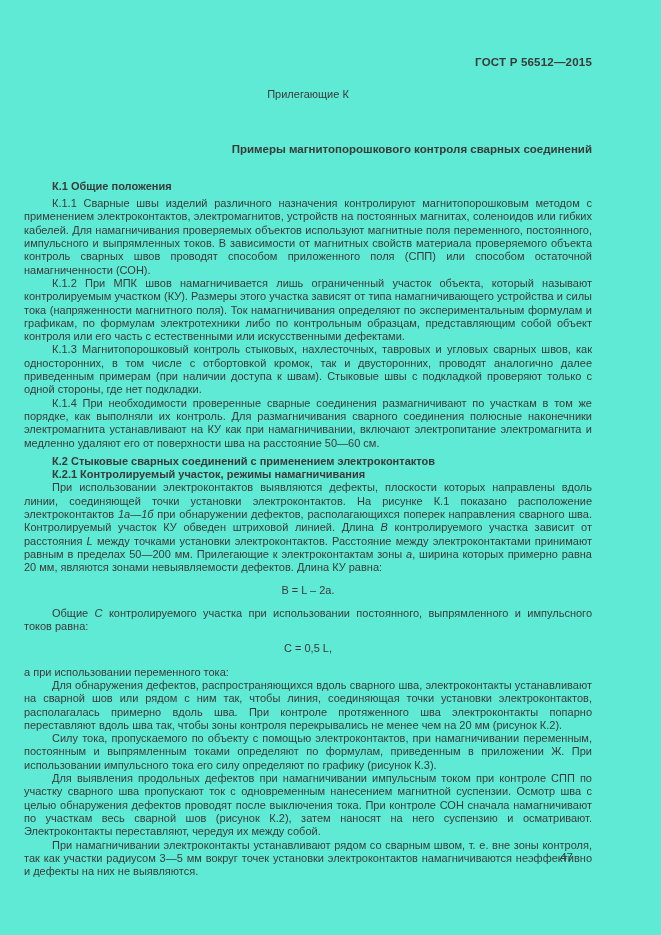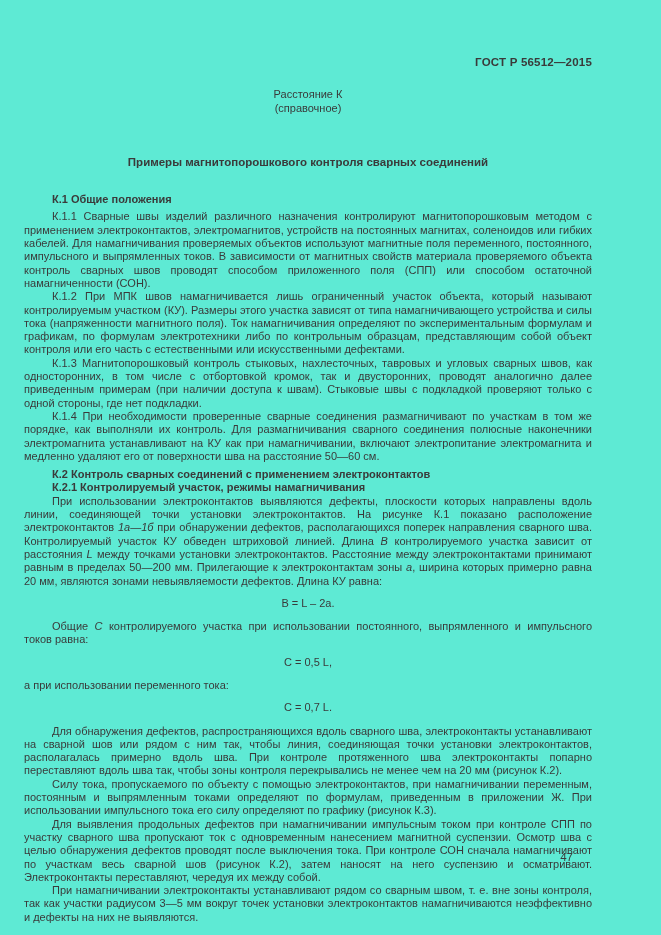--- a/index.html
+++ b/index.html
@@ -26,21 +26,21 @@
     text-align: right;
     font-weight: bold;
     font-size: 11.5px;
     letter-spacing: 0.2px;
     margin-bottom: 19px;
   }
   .annex { text-align: center; }
   .doc-title {
     font-size: 11.5px;
     font-weight: bold;
-    text-align: center;
+    text-align: right;
     margin: 41px 0 24px 0;
   }
   .heading {
     font-weight: bold;
     margin: 0;
     text-indent: 28px;
   }
   .heading.gap-top { margin-top: 5px; }
   .heading.gap-bottom { margin-bottom: 4px; }
   p.para {
@@ -63,45 +63,43 @@
   }
 </style>
 </head>
 <body>
 
 <div class="page">
   <div class="content">
 
     <div class="doc-header">ГОСТ Р 56512—2015</div>
 
-    <div class="annex">Расстояние К</div>
-    <div class="annex">(справочное)</div>
+    <div class="annex">Прилегающие К</div>
 
     <div class="doc-title">Примеры магнитопорошкового контроля сварных соединений</div>
 
     <div class="heading gap-bottom">К.1 Общие положения</div>
     <p class="para">К.1.1 Сварные швы изделий различного назначения контролируют магнитопорошковым методом с применением электроконтактов, электромагнитов, устройств на постоянных магнитах, соленоидов или гибких кабелей. Для намагничивания проверяемых объектов используют магнитные поля переменного, постоянного, импульсного и выпрямленных токов. В зависимости от магнитных свойств материала проверяемого объекта контроль сварных швов проводят способом приложенного поля (СПП) или способом остаточной намагниченности (СОН).</p>
     <p class="para">К.1.2 При МПК швов намагничивается лишь ограниченный участок объекта, который называют контролируемым участком (КУ). Размеры этого участка зависят от типа намагничивающего устройства и силы тока (напряженности магнитного поля). Ток намагничивания определяют по экспериментальным формулам и графикам, по формулам электротехники либо по контрольным образцам, представляющим собой объект контроля или его часть с естественными или искусственными дефектами.</p>
     <p class="para">К.1.3 Магнитопорошковый контроль стыковых, нахлесточных, тавровых и угловых сварных швов, как односторонних, в том числе с отбортовкой кромок, так и двусторонних, проводят аналогично далее приведенным примерам (при наличии доступа к швам). Стыковые швы с подкладкой проверяют только с одной стороны, где нет подкладки.</p>
     <p class="para">К.1.4 При необходимости проверенные сварные соединения размагничивают по участкам в том же порядке, как выполняли их контроль. Для размагничивания сварного соединения полюсные наконечники электромагнита устанавливают на КУ как при намагничивании, включают электропитание электромагнита и медленно удаляют его от поверхности шва на расстояние 50—60 см.</p>
 
-    <div class="heading gap-top">К.2 Контроль сварных соединений с применением электроконтактов</div>
+    <div class="heading gap-top">К.2 Стыковые сварных соединений с применением электроконтактов</div>
     <div class="heading">К.2.1 Контролируемый участок, режимы намагничивания</div>
 
     <p class="para"><span>При использовании электроконтактов выявляются дефекты, плоскости которых направлены вдоль линии, соединяющей точки установки электроконтактов. На рисунке К.1 показано расположение электроконтактов </span><span class="it">1а—1б</span><span> при обнаружении дефектов, располагающихся поперек направления сварного шва. Контролируемый участок КУ обведен штриховой линией. Длина </span><span class="it">В</span><span> контролируемого участка зависит от расстояния </span><span class="it">L</span><span> между точками установки электроконтактов. Расстояние между электроконтактами принимают равным в пределах 50—200 мм. Прилегающие к электроконтактам зоны </span><span class="it">а</span><span>, ширина которых примерно равна 20 мм, являются зонами невыявляемости дефектов. Длина КУ равна:</span></p>
 
     <div class="formula">В = L – 2а.</div>
 
     <p class="para"><span>Общие </span><span class="it">С</span><span> контролируемого участка при использовании постоянного, выпрямленного и импульсного токов равна:</span></p>
 
     <div class="formula">С = 0,5 L,</div>
 
     <p class="para noindent">а при использовании переменного тока:</p>
 
-    <div class="formula">С = 0,7 L.</div>
 
     <p class="para">Для обнаружения дефектов, распространяющихся вдоль сварного шва, электроконтакты устанавливают на сварной шов или рядом с ним так, чтобы линия, соединяющая точки установки электроконтактов, располагалась примерно вдоль шва. При контроле протяженного шва электроконтакты попарно переставляют вдоль шва так, чтобы зоны контроля перекрывались не менее чем на 20 мм (рисунок К.2).</p>
     <p class="para">Силу тока, пропускаемого по объекту с помощью электроконтактов, при намагничивании переменным, постоянным и выпрямленным токами определяют по формулам, приведенным в приложении Ж. При использовании импульсного тока его силу определяют по графику (рисунок К.3).</p>
 
     <p class="para">Для выявления продольных дефектов при намагничивании импульсным током при контроле СПП по участку сварного шва пропускают ток с одновременным нанесением магнитной суспензии. Осмотр шва с целью обнаружения дефектов проводят после выключения тока. При контроле СОН сначала намагничивают по участкам весь сварной шов (рисунок К.2), затем наносят на него суспензию и осматривают. Электроконтакты переставляют, чередуя их между собой.</p>
     <p class="para">При намагничивании электроконтакты устанавливают рядом со сварным швом, т. е. вне зоны контроля, так как участки радиусом 3—5 мм вокруг точек установки электроконтактов намагничиваются неэффективно и дефекты на них не выявляются.</p>
 
   </div>
 
   <div class="page-number">47</div>

